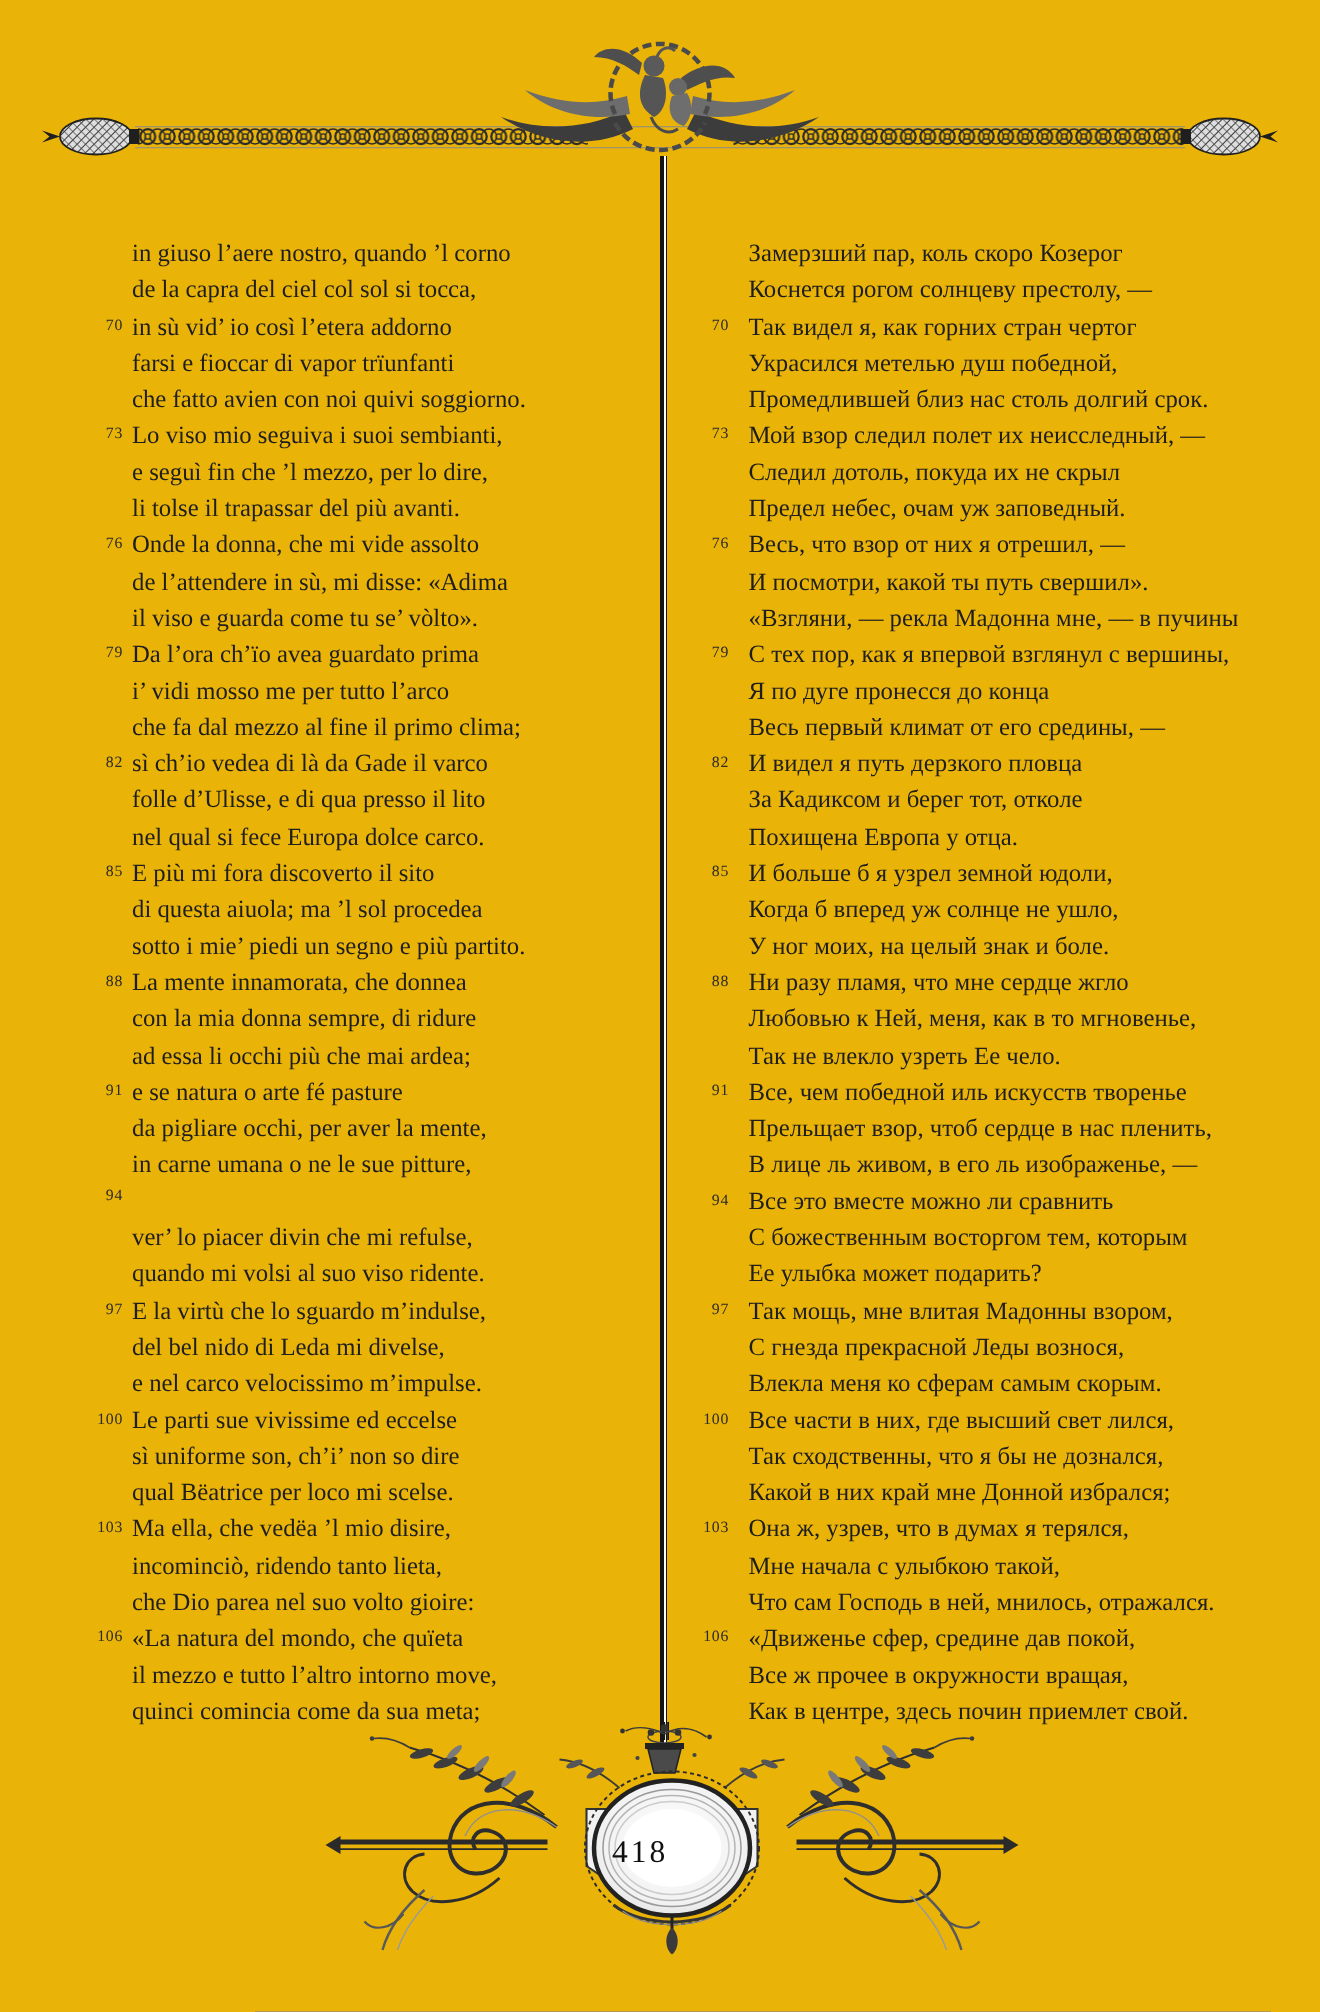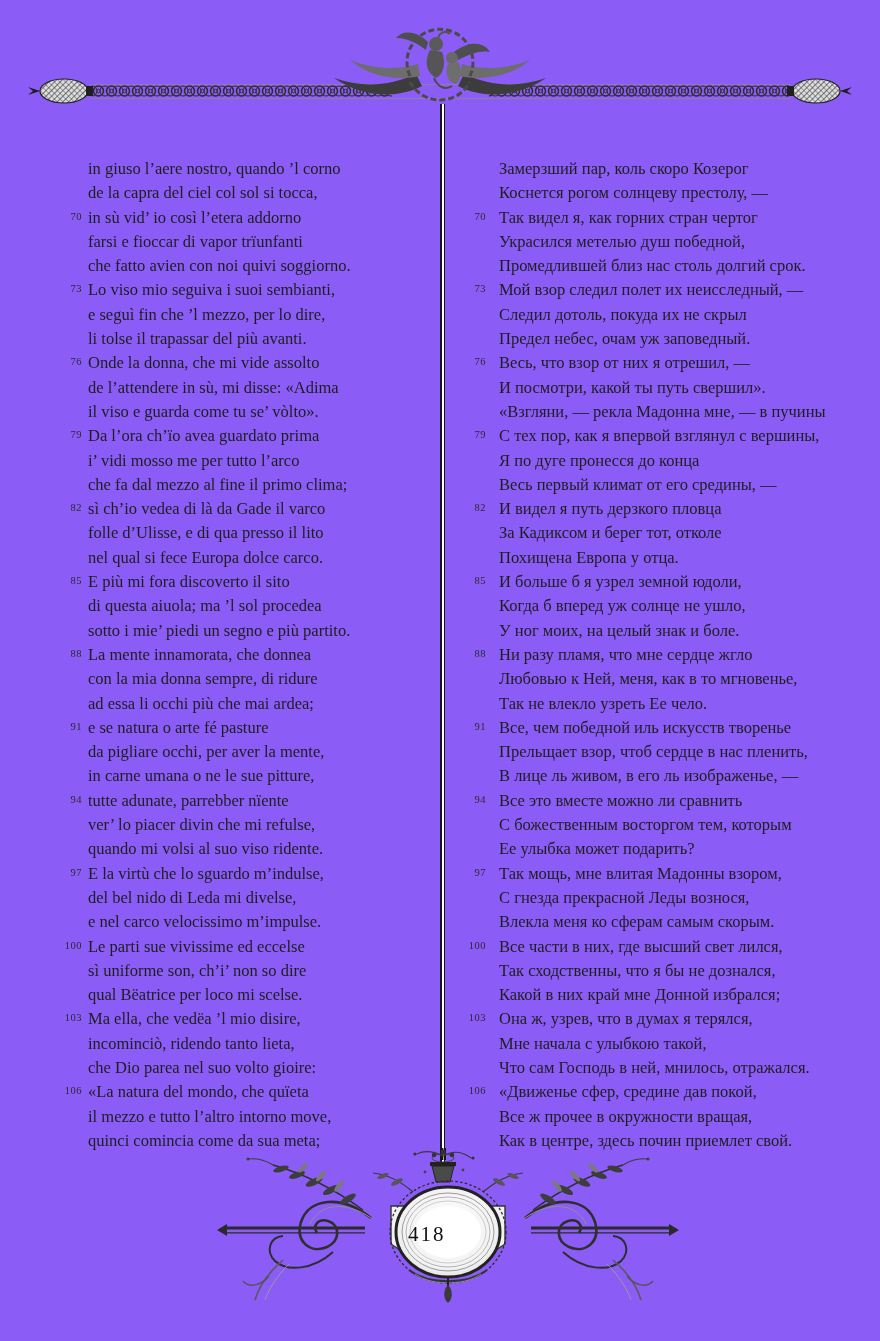--- a/index.html
+++ b/index.html
@@ -1,18 +1,18 @@
 <!DOCTYPE html>
 <html><head>
 <meta charset="utf-8">
 <style>
   html,body{margin:0;padding:0;background:#888;}
   .page{
     position:relative;width:880px;height:1341px;margin:0 auto;
-    background:#8b5cf6;overflow:hidden;
+    background:#eab308;overflow:hidden;
     font-family:"Liberation Serif", serif;color:#1e1e1e;
   }
   .header-ornament{position:absolute;top:0;left:0;width:880px;height:132px;}
   .divider{
     position:absolute;left:440px;top:104px;width:6px;height:1058px;
     background:linear-gradient(to right,#161616 0px,#161616 2.4px,#ffffff 2.4px,#ffffff 3.8px,#161616 3.8px,#161616 5px,transparent 5px);
   }
   .col{position:absolute;top:157px;}
   .col-it{left:60px;width:382px;}
   .col-ru{left:456px;width:410px;}
@@ -228,21 +228,20 @@
     <span class="line-text">da pigliare occhi, per aver la mente,</span>
   </div>
 
   <div class="line-row">
     <span class="line-num"></span>
     <span class="line-text">in carne umana o ne le sue pitture,</span>
   </div>
 
   <div class="line-row">
     <span class="line-num">94</span>
-    <span class="line-text">tutte adunate, parrebber nïente</span>
   </div>
 
   <div class="line-row">
     <span class="line-num"></span>
     <span class="line-text">ver’ lo piacer divin che mi refulse,</span>
   </div>
 
   <div class="line-row">
     <span class="line-num"></span>
     <span class="line-text">quando mi volsi al suo viso ridente.</span>

